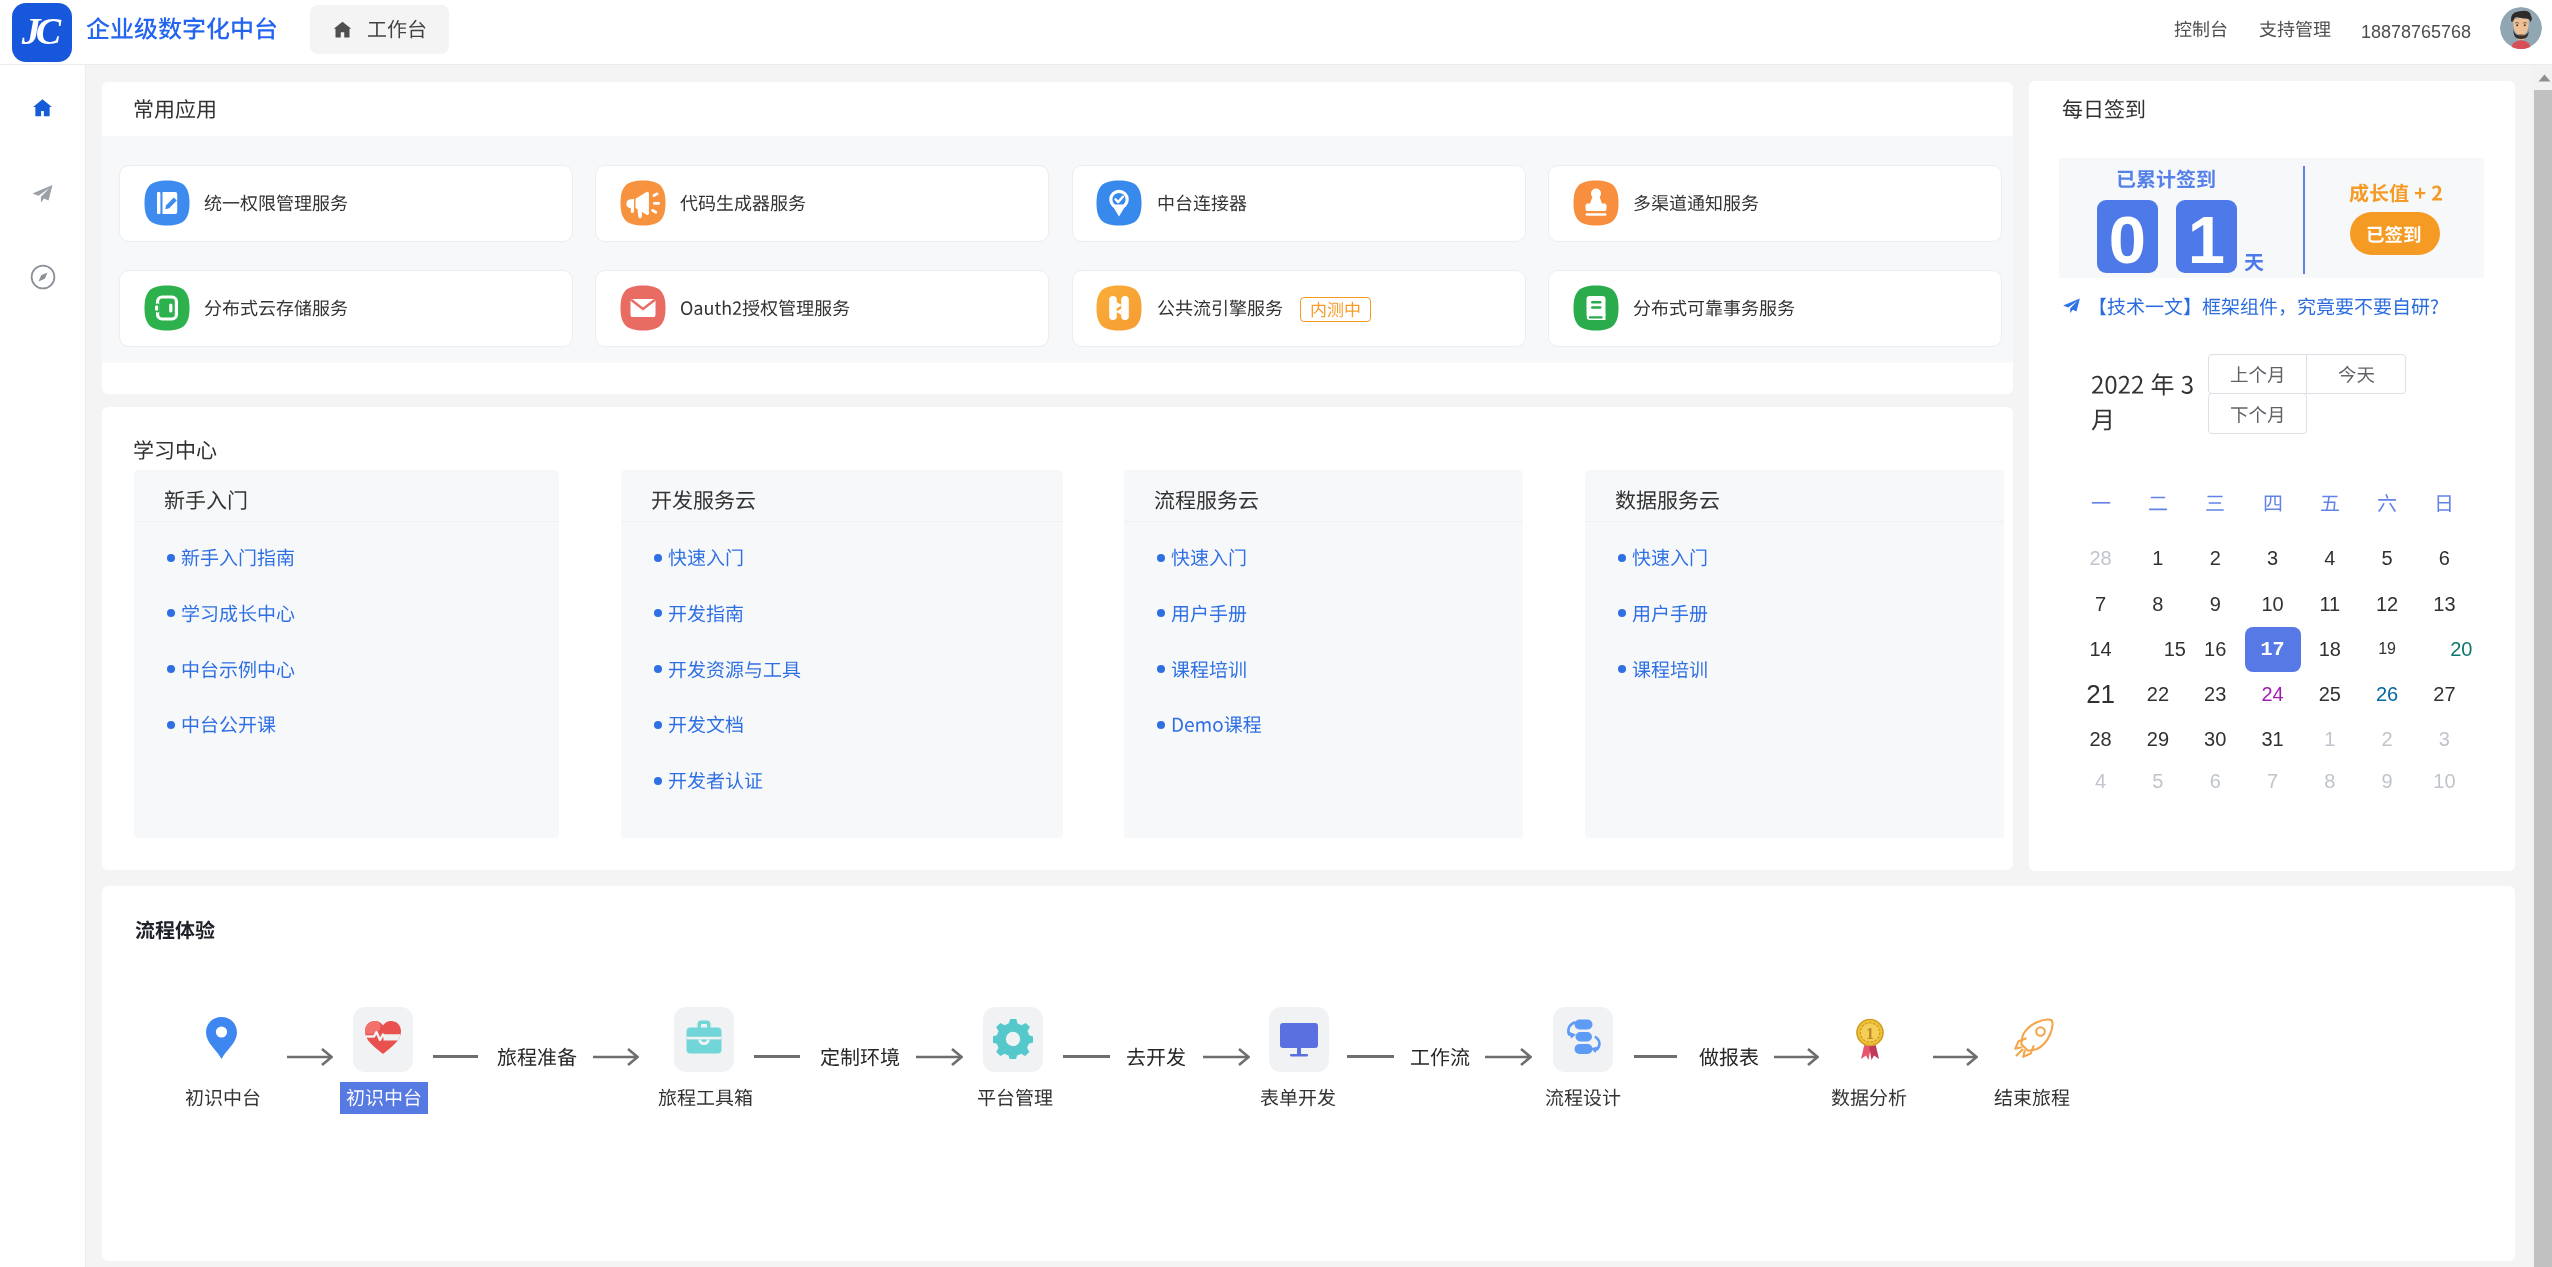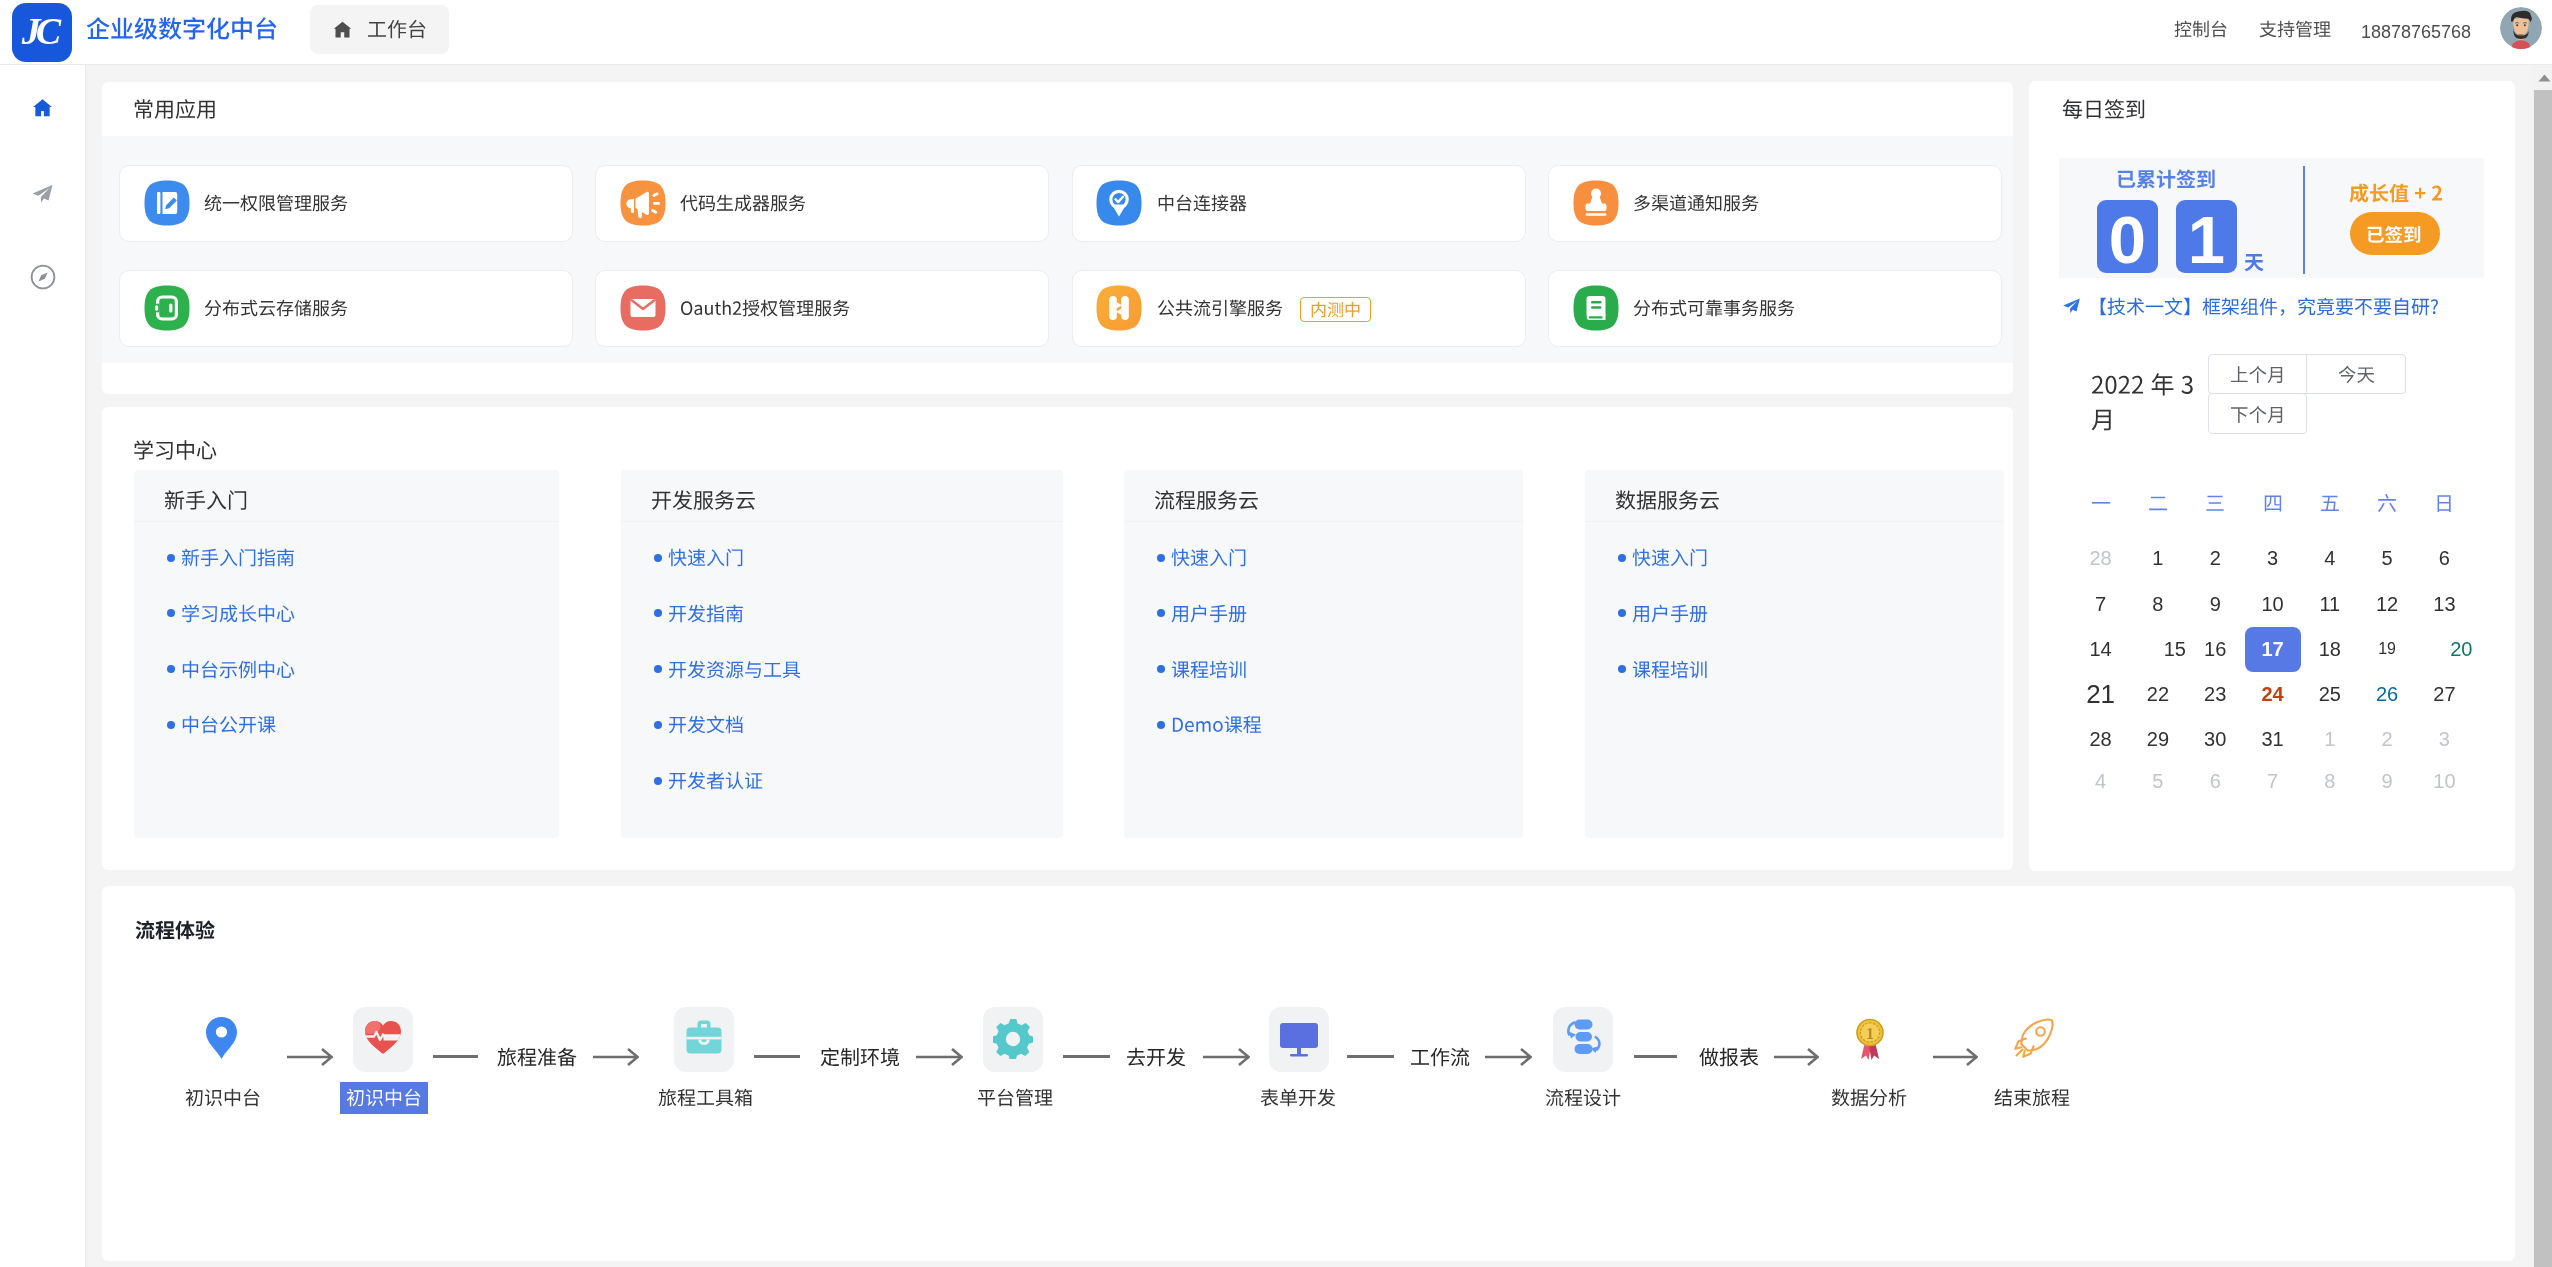--- a/index.html
+++ b/index.html
@@ -789,28 +789,28 @@
 <div style="position:absolute;left:2129.9px;top:583.5px;width:56px;height:40px;color:#303133;font-size:20px;text-align:center;line-height:40px;">8</div>
 <div style="position:absolute;left:2187.2px;top:583.5px;width:56px;height:40px;color:#303133;font-size:20px;text-align:center;line-height:40px;">9</div>
 <div style="position:absolute;left:2244.5px;top:583.5px;width:56px;height:40px;color:#303133;font-size:20px;text-align:center;line-height:40px;">10</div>
 <div style="position:absolute;left:2301.8px;top:583.5px;width:56px;height:40px;color:#303133;font-size:20px;text-align:center;line-height:40px;">11</div>
 <div style="position:absolute;left:2359.1px;top:583.5px;width:56px;height:40px;color:#303133;font-size:20px;text-align:center;line-height:40px;">12</div>
 <div style="position:absolute;left:2416.4px;top:583.5px;width:56px;height:40px;color:#303133;font-size:20px;text-align:center;line-height:40px;">13</div>
 <div style="position:absolute;left:2072.6px;top:629.0px;width:56px;height:40px;color:#303133;font-size:20px;text-align:center;line-height:40px;">14</div>
 <div style="position:absolute;left:2129.9px;top:629.0px;width:56px;height:40px;color:#303133;font-size:20px;text-align:right;line-height:40px;">15</div>
 <div style="position:absolute;left:2187.2px;top:629.0px;width:56px;height:40px;color:#303133;font-size:20px;text-align:center;line-height:40px;">16</div>
 <div style="position:absolute;left:2244.5px;top:627.0px;width:56px;height:45px;background:#5679e6;border-radius:8px;"></div>
-<div style="position:absolute;left:2244.5px;top:627.0px;width:56px;height:45px;color:#fff;font-weight:bold;font-size:20px;text-align:center;line-height:45px;">17</div>
+<div style="position:absolute;left:2244.5px;top:627.0px;width:56px;height:45px;color:#fff;font-weight:bold;font-size:20px;text-align:center;line-height:45px;font-family:Liberation Mono, monospace;">17</div>
 <div style="position:absolute;left:2301.8px;top:629.0px;width:56px;height:40px;color:#303133;font-size:20px;text-align:center;line-height:40px;">18</div>
 <div style="position:absolute;left:2359.1px;top:629.0px;width:56px;height:40px;color:#303133;font-size:16px;text-align:center;line-height:40px;">19</div>
 <div style="position:absolute;left:2416.4px;top:629.0px;width:56px;height:40px;color:#0f766e;font-size:20px;text-align:right;line-height:40px;">20</div>
 <div style="position:absolute;left:2072.6px;top:674.0px;width:56px;height:40px;color:#303133;font-size:26px;text-align:center;line-height:40px;">21</div>
 <div style="position:absolute;left:2129.9px;top:674.0px;width:56px;height:40px;color:#303133;font-size:20px;text-align:center;line-height:40px;">22</div>
 <div style="position:absolute;left:2187.2px;top:674.0px;width:56px;height:40px;color:#303133;font-size:20px;text-align:center;line-height:40px;">23</div>
-<div style="position:absolute;left:2244.5px;top:674.0px;width:56px;height:40px;color:#c2410c;font-size:20px;text-align:center;line-height:40px;font-weight:bold;">24</div>
+<div style="position:absolute;left:2244.5px;top:674.0px;width:56px;height:40px;color:#a21caf;font-size:20px;text-align:center;line-height:40px;">24</div>
 <div style="position:absolute;left:2301.8px;top:674.0px;width:56px;height:40px;color:#303133;font-size:20px;text-align:center;line-height:40px;">25</div>
 <div style="position:absolute;left:2359.1px;top:674.0px;width:56px;height:40px;color:#0369a1;font-size:20px;text-align:center;line-height:40px;">26</div>
 <div style="position:absolute;left:2416.4px;top:674.0px;width:56px;height:40px;color:#303133;font-size:20px;text-align:center;line-height:40px;">27</div>
 <div style="position:absolute;left:2072.6px;top:718.5px;width:56px;height:40px;color:#303133;font-size:20px;text-align:center;line-height:40px;">28</div>
 <div style="position:absolute;left:2129.9px;top:718.5px;width:56px;height:40px;color:#303133;font-size:20px;text-align:center;line-height:40px;">29</div>
 <div style="position:absolute;left:2187.2px;top:718.5px;width:56px;height:40px;color:#303133;font-size:20px;text-align:center;line-height:40px;">30</div>
 <div style="position:absolute;left:2244.5px;top:718.5px;width:56px;height:40px;color:#303133;font-size:20px;text-align:center;line-height:40px;">31</div>
 <div style="position:absolute;left:2301.8px;top:718.5px;width:56px;height:40px;color:#c0c4cc;font-size:20px;text-align:center;line-height:40px;">1</div>
 <div style="position:absolute;left:2359.1px;top:718.5px;width:56px;height:40px;color:#c0c4cc;font-size:20px;text-align:center;line-height:40px;">2</div>
 <div style="position:absolute;left:2416.4px;top:718.5px;width:56px;height:40px;color:#c0c4cc;font-size:20px;text-align:center;line-height:40px;">3</div>

